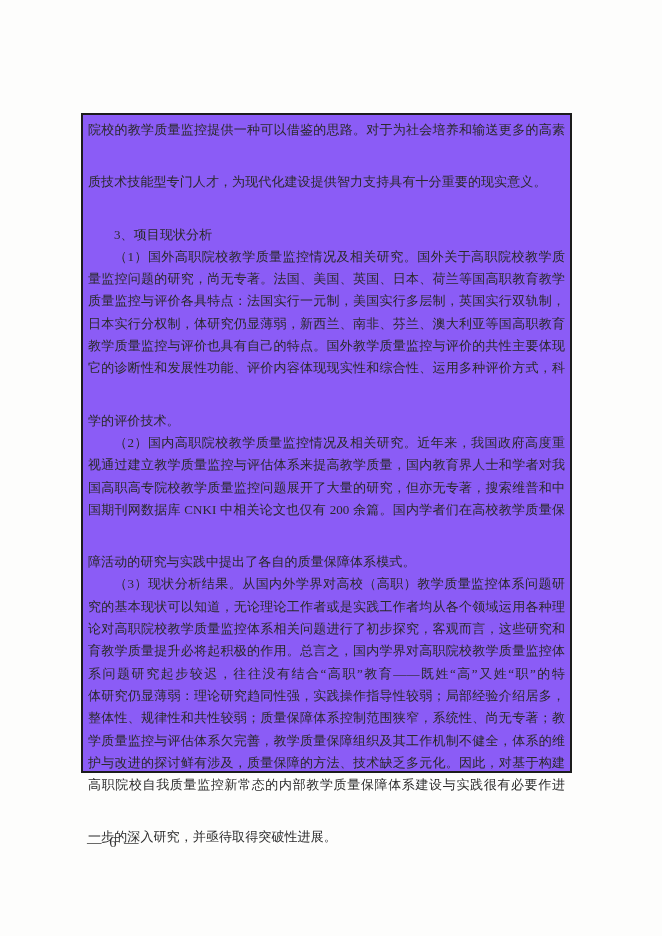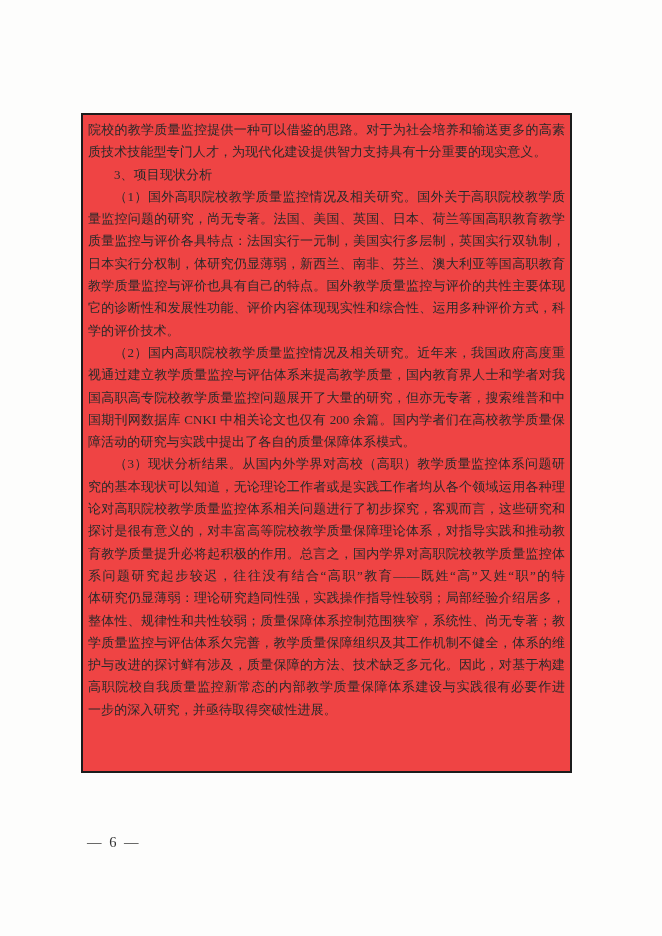--- a/index.html
+++ b/index.html
@@ -17,35 +17,36 @@
   }
   .form-cell {
     position: absolute;
     left: 81px;
     top: 113px;
     width: 491px;
     height: 660px;
     border: 2px solid #1c1c1c;
     box-sizing: border-box;
     padding: 4px 5px 0 5px;
-    background: #ef4444;
+    background: #8b5cf6;
   }
   .line {
     font-size: 13px;
     line-height: 22.3px;
     height: 22.3px;
     letter-spacing: 0.1px;
     color: #2a2a2a;
     text-align: justify;
     text-align-last: justify;
     overflow: hidden;
     white-space: nowrap;
   }
   .line.last {
     text-align-last: left;
+    margin-top: 30px;
   }
   .line.indent {
     text-indent: 26px;
   }
   .page-footer {
     position: absolute;
     left: 87px;
     top: 834px;
     font-size: 14.5px;
     letter-spacing: 2px;
@@ -67,21 +68,20 @@
   <div class="line">它的诊断性和发展性功能、评价内容体现现实性和综合性、运用多种评价方式，科</div>
   <div class="line last">学的评价技术。</div>
   <div class="line indent">（2）国内高职院校教学质量监控情况及相关研究。近年来，我国政府高度重</div>
   <div class="line">视通过建立教学质量监控与评估体系来提高教学质量，国内教育界人士和学者对我</div>
   <div class="line">国高职高专院校教学质量监控问题展开了大量的研究，但亦无专著，搜索维普和中</div>
   <div class="line">国期刊网数据库 CNKI 中相关论文也仅有 200 余篇。国内学者们在高校教学质量保</div>
   <div class="line last">障活动的研究与实践中提出了各自的质量保障体系模式。</div>
   <div class="line indent">（3）现状分析结果。从国内外学界对高校（高职）教学质量监控体系问题研</div>
   <div class="line">究的基本现状可以知道，无论理论工作者或是实践工作者均从各个领域运用各种理</div>
   <div class="line">论对高职院校教学质量监控体系相关问题进行了初步探究，客观而言，这些研究和</div>
-  <div class="line">探讨是很有意义的，对丰富高等院校教学质量保障理论体系，对指导实践和推动教</div>
   <div class="line">育教学质量提升必将起积极的作用。总言之，国内学界对高职院校教学质量监控体</div>
   <div class="line">系问题研究起步较迟，往往没有结合“高职”教育——既姓“高”又姓“职”的特</div>
   <div class="line">体研究仍显薄弱：理论研究趋同性强，实践操作指导性较弱；局部经验介绍居多，</div>
   <div class="line">整体性、规律性和共性较弱；质量保障体系控制范围狭窄，系统性、尚无专著；教</div>
   <div class="line">学质量监控与评估体系欠完善，教学质量保障组织及其工作机制不健全，体系的维</div>
   <div class="line">护与改进的探讨鲜有涉及，质量保障的方法、技术缺乏多元化。因此，对基于构建</div>
   <div class="line">高职院校自我质量监控新常态的内部教学质量保障体系建设与实践很有必要作进</div>
   <div class="line last">一步的深入研究，并亟待取得突破性进展。</div>
 </div>
 

